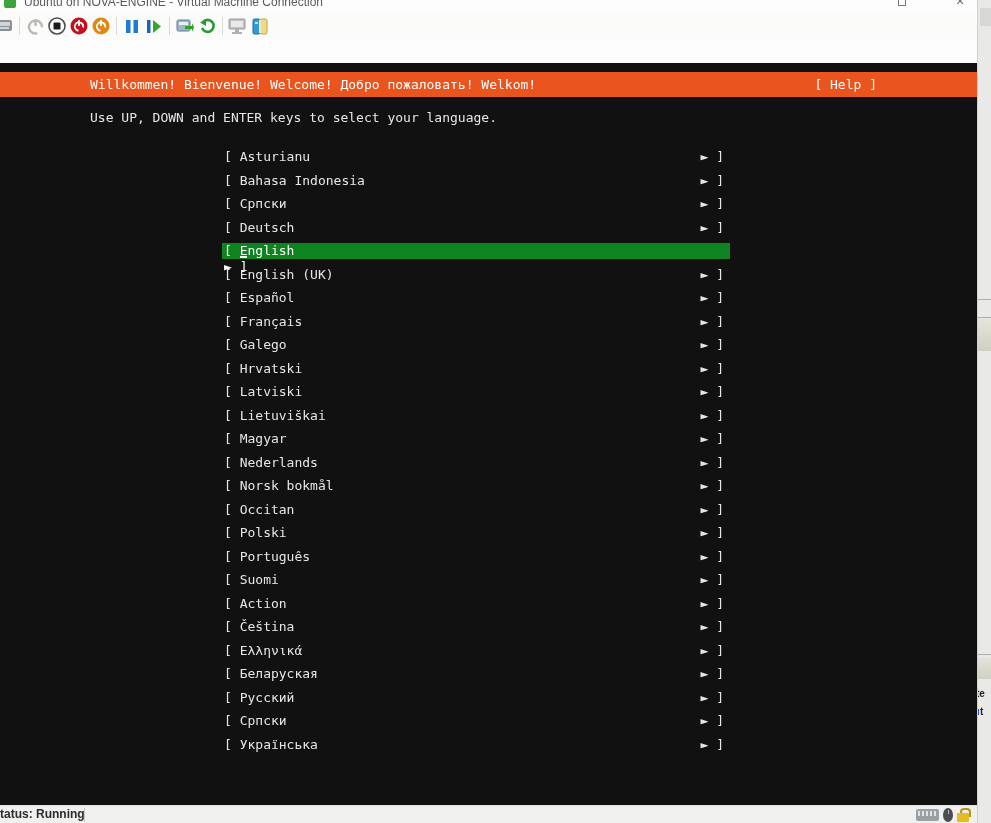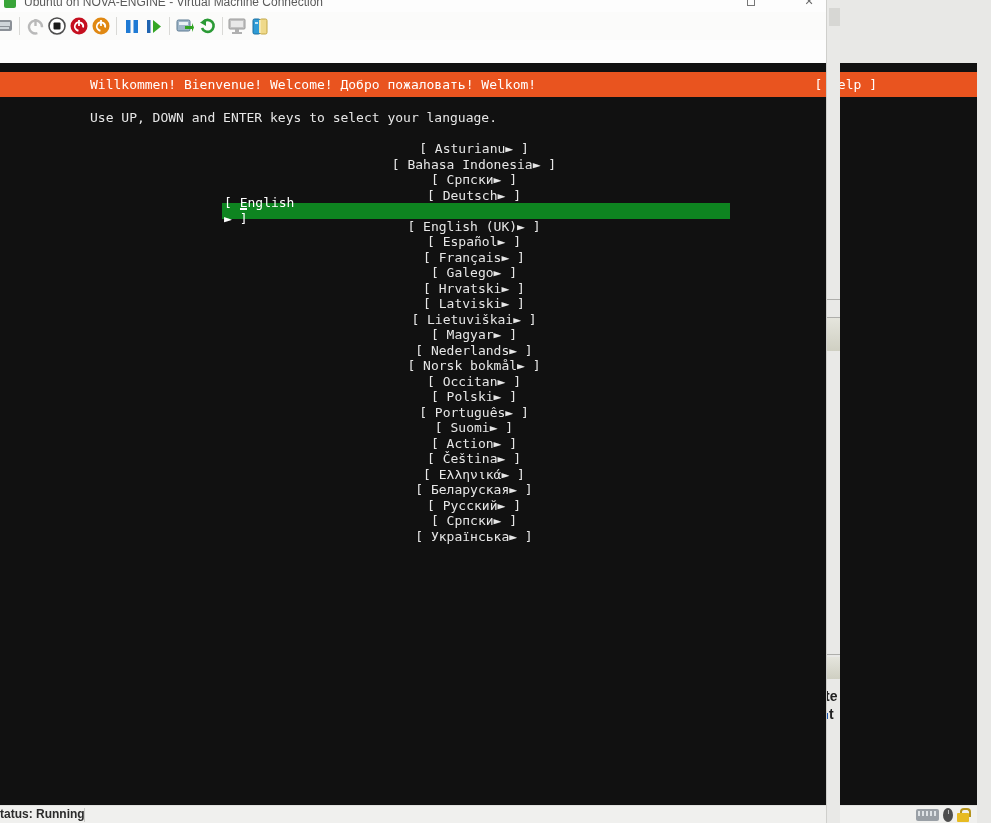--- a/index.html
+++ b/index.html
@@ -1,18 +1,18 @@
 <!DOCTYPE html>
 <html><head>
 <meta charset="utf-8">
 <style>
   * { margin:0; padding:0; box-sizing:border-box; }
   html,body { width:991px; height:823px; overflow:hidden; background:#e8e8e6;
               font-family:"Liberation Sans", sans-serif; }
-  .window { position:relative; width:840px; height:823px; background:#fdfdfd; }
+  .window { position:relative; width:991px; height:823px; background:#fdfdfd; }
 
   
   .titlebar { position:relative; height:12px; background:#fdfdfd; overflow:hidden; }
   .title-icon { position:absolute; left:4px; top:-3px; width:12px; height:11px;
                 background:#3aa53a; border-radius:2px; }
   .title-text { position:absolute; left:24px; top:-5px; font-size:12px; color:#5a5a5a; white-space:nowrap; }
   .win-btn { position:absolute; top:-6px; width:14px; height:14px; color:#6a6a6a;
              font-size:11px; line-height:14px; text-align:center; }
   .win-btn.max { right:82px; }
   .win-btn.close { right:24px; }
@@ -33,22 +33,22 @@
   
   .console { position:absolute; left:0; top:63px; width:977px; height:742px; background:#111111;
              font-family:"DejaVu Sans Mono", monospace; font-size:13px; color:#e6e6e6; }
   .banner { position:absolute; left:0; top:9px; width:100%; height:25px; display:flex;
             align-items:center; }
   .banner-text { position:absolute; left:90px; white-space:nowrap; color:#fff; }
   .banner-help { position:absolute; right:100px; color:#fff; white-space:nowrap; cursor:default; }
   .instruction { position:absolute; left:90px; top:47px; white-space:nowrap; }
 
   .lang-list { position:absolute; left:222px; top:78px; width:508px; }
-  .lang-row { display:flex; justify-content:center; height:15.5px; line-height:15.5px;
-              padding:0 6px 0 2px; white-space:pre; cursor:default; }
+  .lang-row { display:flex; justify-content:space-between; height:15.5px; line-height:15.5px;
+              padding:0 6px 0 2px; white-space:pre; cursor:default;margin-top:8px; }
   .lang-row.selected { background:#0e8420; color:#ffffff; }
   .cursor { box-shadow: inset 0 -2px 0 #ffffff; }
 
   
   .statusbar { position:absolute; left:0; top:805px; width:977px; height:18px; background:#f0f0ee;
                overflow:hidden; border-top:1px solid #e2e2e0; }
   .status-text { position:absolute; left:-8px; top:1px; font-size:12px; font-weight:600; color:#2b2b2b;
                  white-space:nowrap; }
   .status-sep { position:absolute; left:84px; top:2px; width:1px; height:14px; background:#c9c9c6; }
   .tray { position:absolute; right:8px; top:2px; display:flex; gap:4px; align-items:center; }
@@ -62,21 +62,21 @@
                        border:2px solid #b5941c; border-bottom:none; border-radius:4px 4px 0 0; }
   .tray-lock::after { content:""; position:absolute; left:0; top:5px; width:12px; height:9px;
                       background:#e7bb22; border-radius:1px; }
 
   
   .right-strip { position:absolute; right:0; top:0; width:14px; height:823px; background:#e9e9e7;
                  border-left:1px solid #cfcfcc; overflow:hidden; }
   .strip-box1 { position:absolute; left:2px; top:8px; width:12px; height:18px; background:#d7d7d4; }
   .strip-line { position:absolute; left:0; width:14px; height:1px; background:#aeaeab; }
   .strip-grad { position:absolute; left:0; width:14px; background:linear-gradient(#e5e5dd,#cfcfc2); }
-  .strip-frag { position:absolute; left:-2px; font-size:14px; font-weight:700; color:#222;
+  .strip-frag { position:absolute; left:-2px; font-size:10px; font-weight:700; color:#222;
                 font-family:"Liberation Sans", sans-serif; white-space:nowrap; }
   .frag-dot { display:inline-block; width:3px; height:6px; background:#1b57b0; margin-right:1px; }
 
   svg { display:block; }
 </style>
 </head>
 <body>
 
 <div class="window">
 

